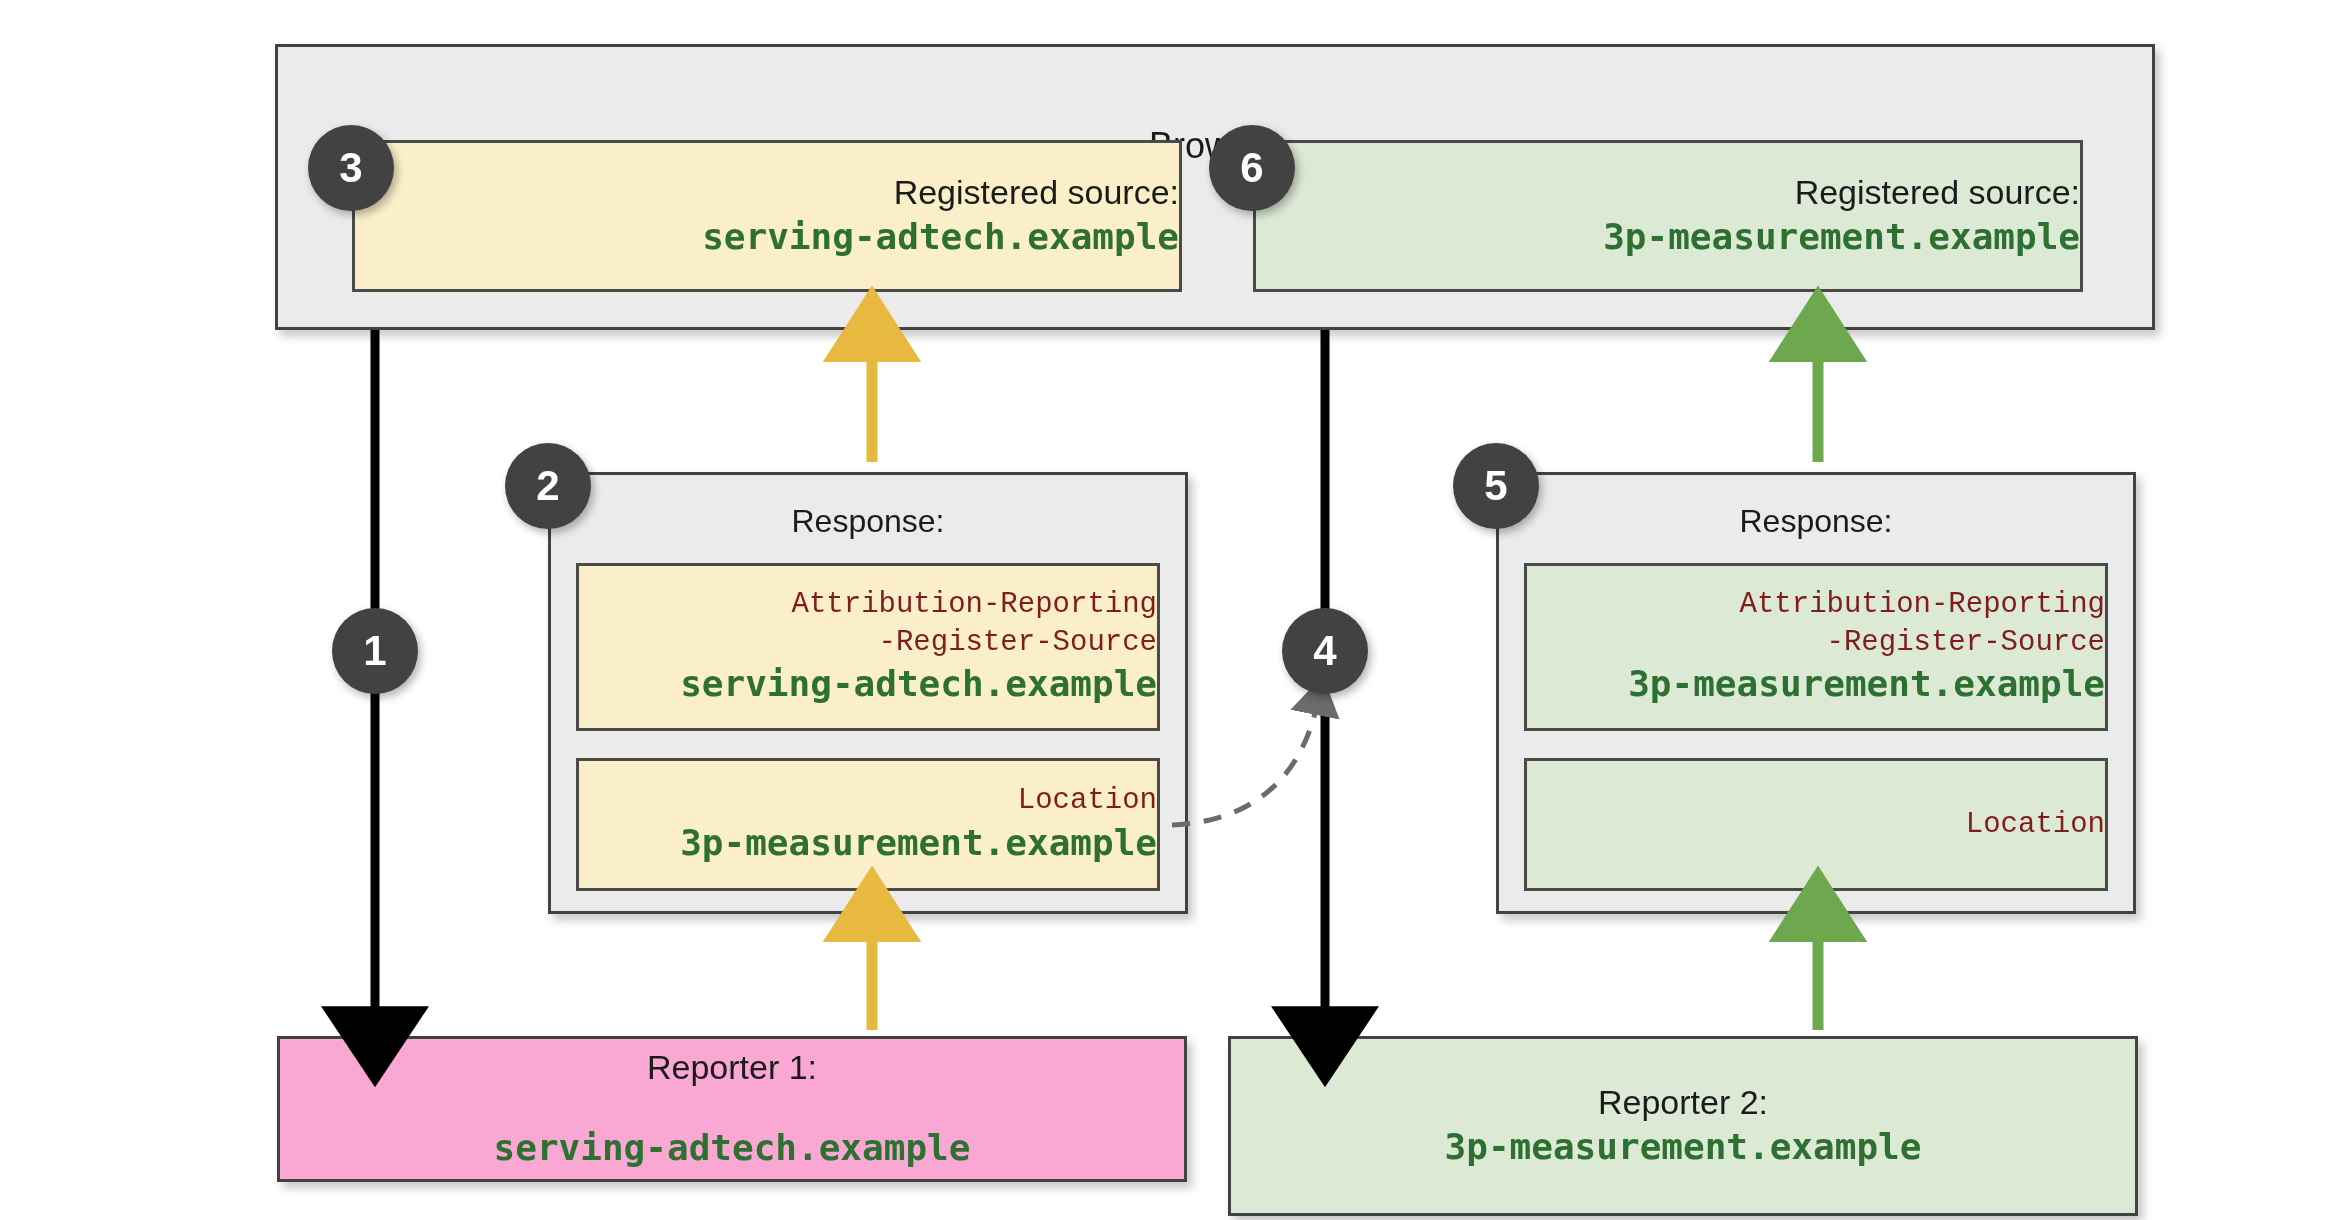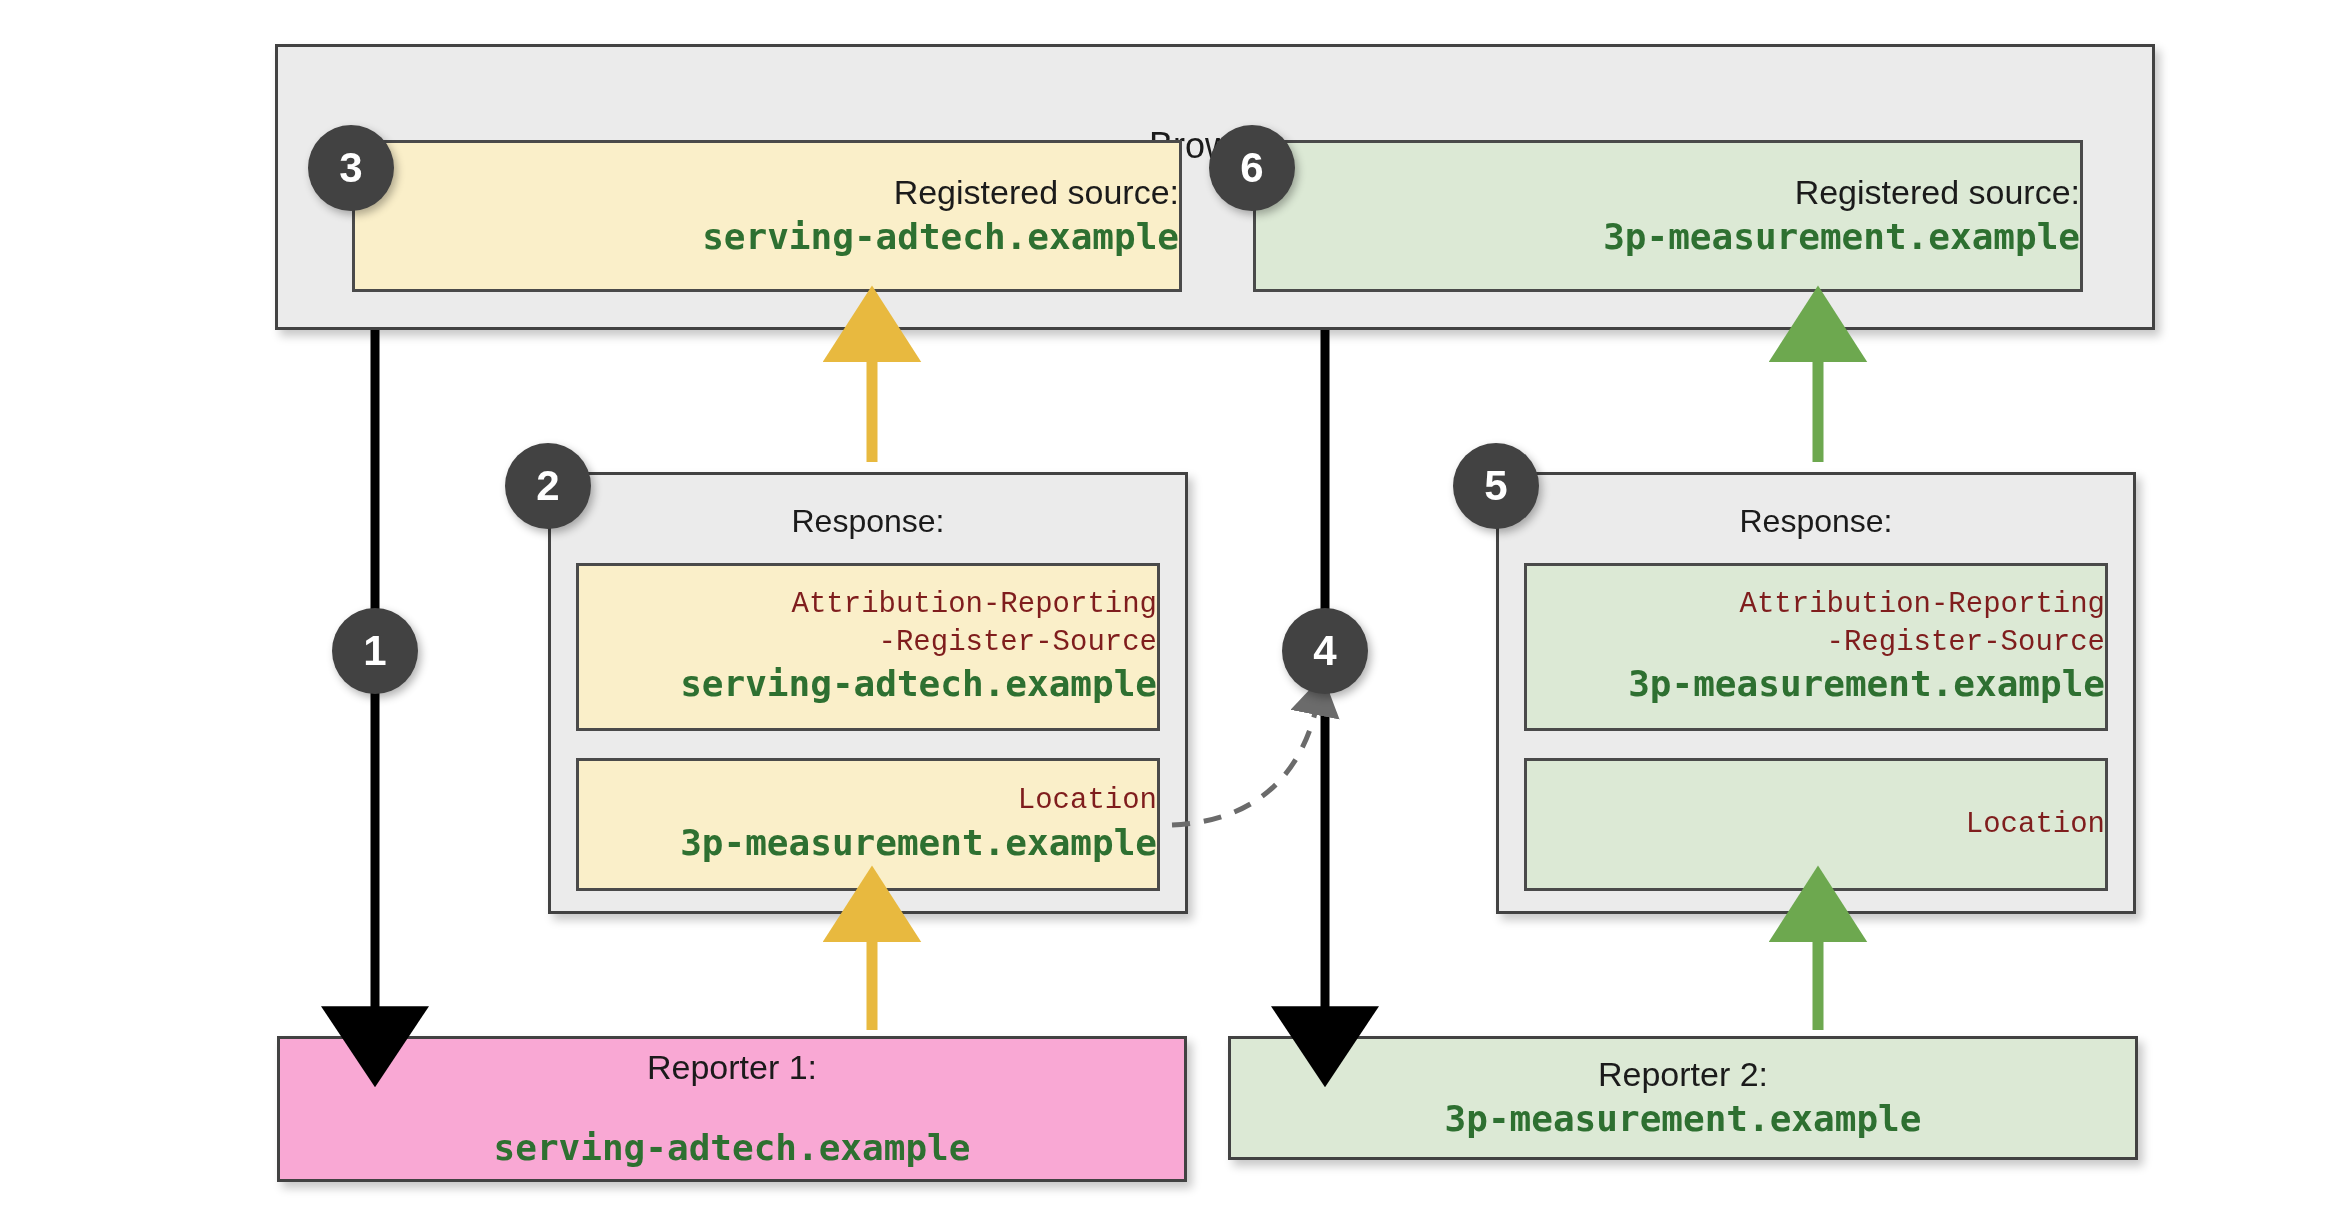--- a/index.html
+++ b/index.html
@@ -218,18 +218,18 @@
 
   <div class="badge" style="left:1282px; top:608px;">
     <span>4</span>
   </div>
 
   <div class="box yellow" style="left:277px; top:1036px; width:910px; height:146px;">
     <div class="label-plain">Reporter 1:</div>
     <div class="label-mono-domain">serving-adtech.example</div>
   </div>
 
-  <div class="box green" style="left:1228px; top:1036px; width:910px; height:124px;">
+  <div class="box green" style="left:1228px; top:1036px; width:910px; height:180px;">
     <div class="label-plain">Reporter 2:</div>
     <div class="label-mono-domain">3p-measurement.example</div>
   </div>
 
 </div>
 
 </body></html>

